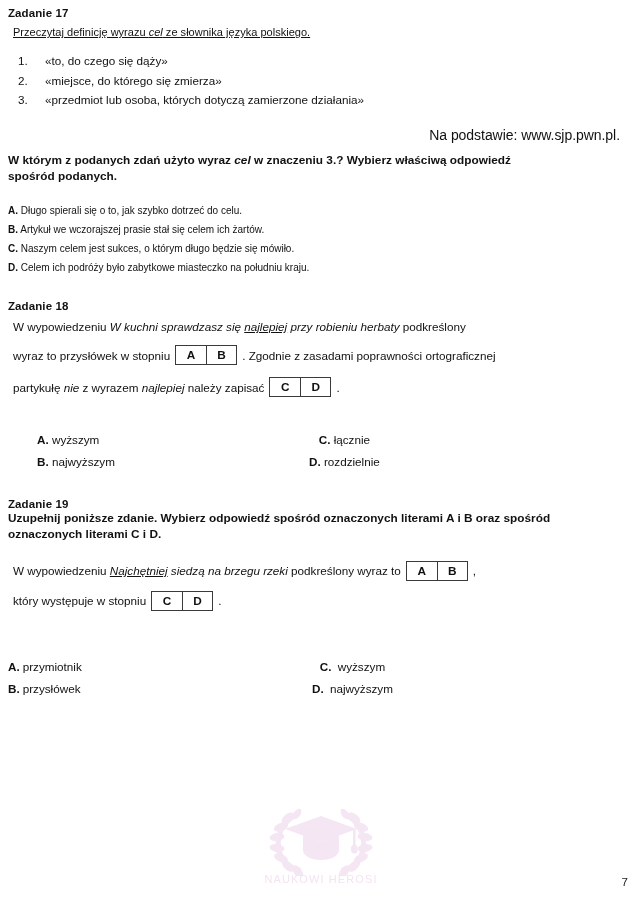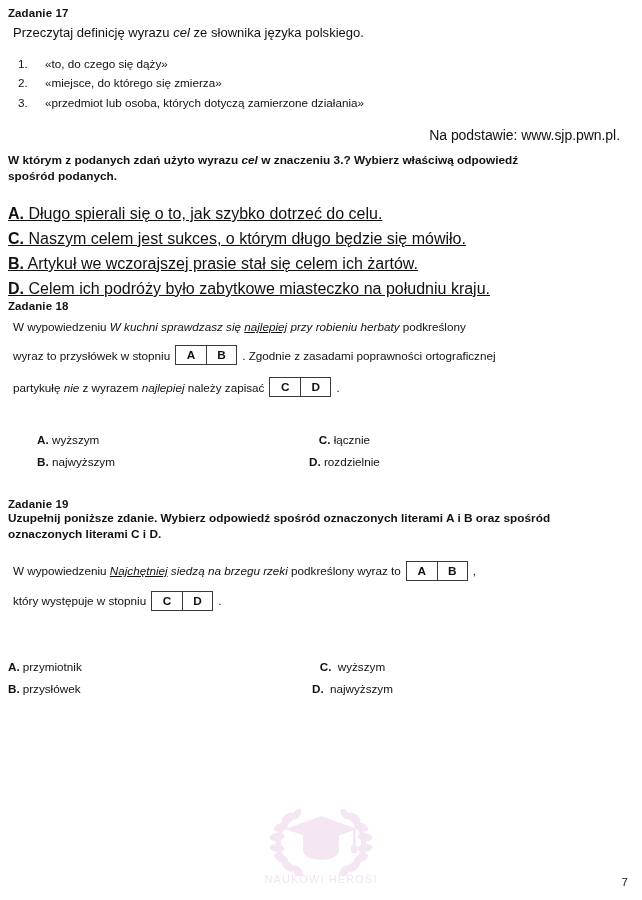--- a/index.html
+++ b/index.html
@@ -23,23 +23,24 @@
     padding: 16px;
   }
 
   
   .task-label {
     font-size: 11.5px;
     font-weight: bold;
     letter-spacing: 0.1px;
   }
   .body-line {
-    font-size: 13px;
+    font-size: 11px;
     line-height: 1.28;
     letter-spacing: 0.02px;
+    text-decoration: underline;
   }
   .bold-line {
     font-size: 11.8px;
     font-weight: bold;
     line-height: 1.38;
     letter-spacing: 0.02px;
   }
   .italic { font-style: italic; }
   .ital-und { font-style: italic; text-decoration: underline; }
 
@@ -88,24 +89,23 @@
     top: 152px;
     width: 540px;
   }
   #q17-options {
     position: absolute;
     left: 8px;
     top: 206px;
     width: 600px;
   }
   #q17-options .opt {
-    font-size: 16px;
+    font-size: 10px;
     line-height: 1.0;
     margin-bottom: 9px;
-    text-decoration: underline;
   }
   #q17-options .opt b { font-weight: bold; }
 
   
   #zadanie-18 {
     position: absolute;
     left: 8px;
     top: 300px;
     width: 625px;
   }
@@ -241,26 +241,26 @@
       </li>
       <li>
         <span class="num">3.</span>
         <span>«przedmiot lub osoba, których dotyczą zamierzone działania»</span>
       </li>
     </ol>
 
     <div class="source-line">Na podstawie: www.sjp.pwn.pl.</div>
   </section>
 
-  <div id="q17-prompt" class="bold-line"><span>W którym z podanych zdań użyto wyrazu </span><span class="italic">cel</span><span> w znaczeniu 3.? Wybierz właściwą odpowiedź spośród podanych.</span></div>
+  <div id="q17-prompt" class="bold-line"><span>W którym z podanych zdań użyto wyraz </span><span class="italic">cel</span><span> w znaczeniu 3.? Wybierz właściwą odpowiedź spośród podanych.</span></div>
 
   <div id="q17-options">
     <div class="opt"><b>A.</b><span> Długo spierali się o to, jak szybko dotrzeć do celu.</span></div>
+    <div class="opt"><b>B.</b><span> Artykuł we wczorajszej prasie stał się celem ich żartów.</span></div>
     <div class="opt"><b>C.</b><span> Naszym celem jest sukces, o którym długo będzie się mówiło.</span></div>
-    <div class="opt"><b>B.</b><span> Artykuł we wczorajszej prasie stał się celem ich żartów.</span></div>
     <div class="opt"><b>D.</b><span> Celem ich podróży było zabytkowe miasteczko na południu kraju.</span></div>
   </div>
 
   <section id="zadanie-18">
     <div class="task-label">Zadanie 18</div>
 
     <div id="z18-l1" class="flow"><span>W wypowiedzeniu </span><span class="italic">W kuchni sprawdzasz się </span><span class="ital-und">najlepiej</span><span class="italic"> przy robieniu herbaty</span><span> podkreślony</span></div>
 
     <div id="z18-l2" class="flow"><span>wyraz to przysłówek w stopniu</span><span class="abbox"><span class="cell">A</span><span class="cell">B</span></span><span>. Zgodnie z zasadami poprawności ortograficznej</span></div>
 

